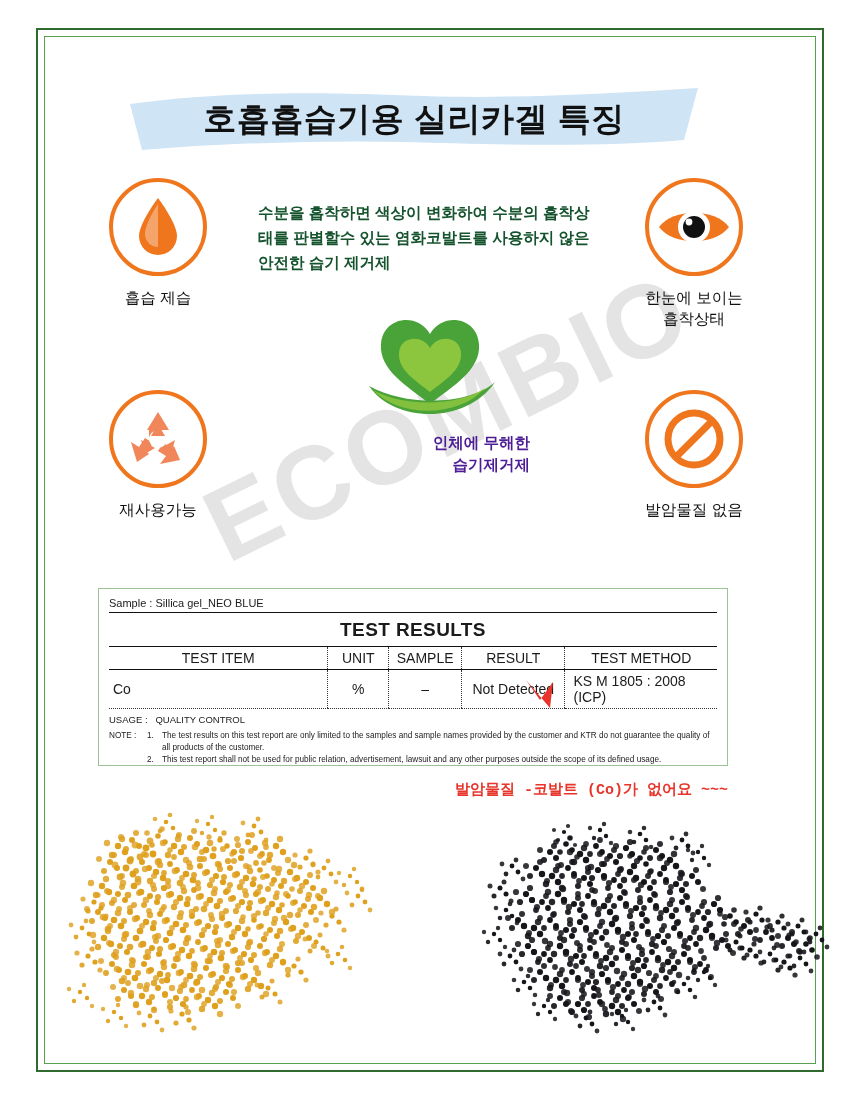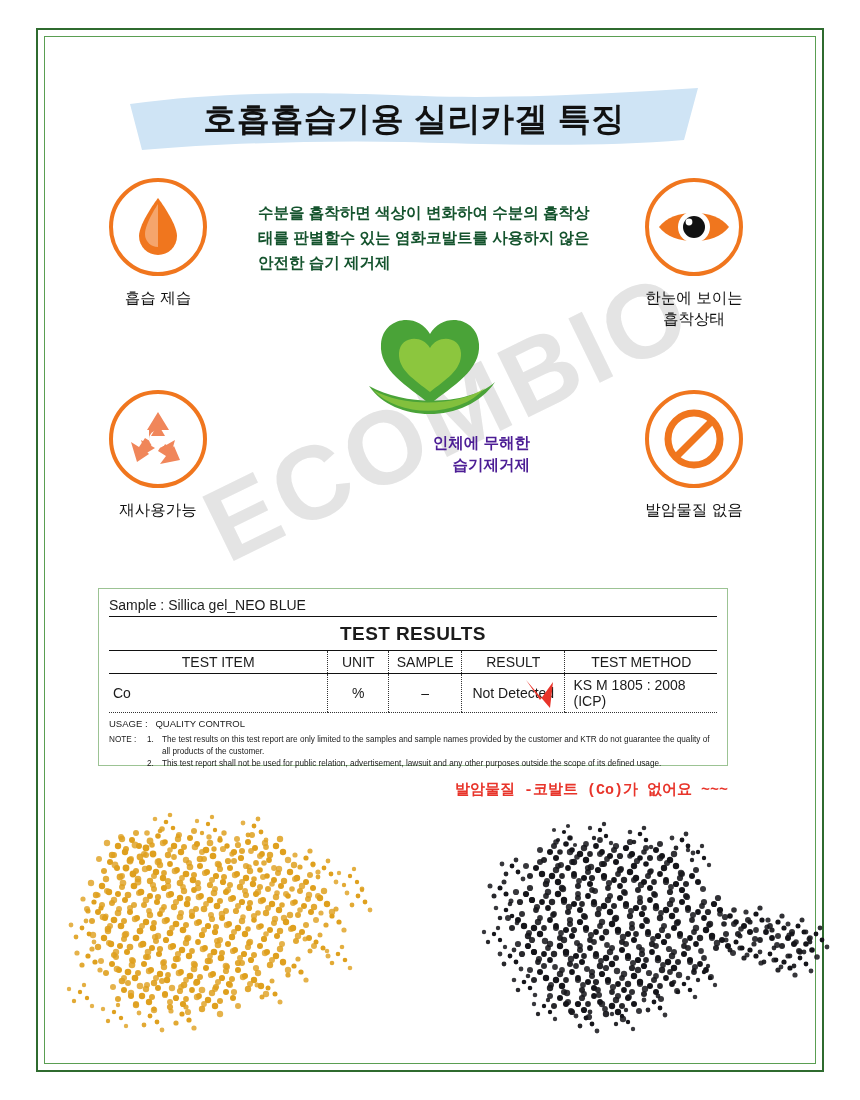--- a/index.html
+++ b/index.html
@@ -134,21 +134,21 @@
     left: 98px; top: 588px;
     width: 630px; height: 178px;
     border: 1px solid #9cc394;
     background: #ffffff;
     box-sizing: border-box;
     padding: 8px 10px 6px 10px;
     font-size: 9px;
     color: #1b1b1b;
   }
   #sample-line {
-    font-size: 14px;
+    font-size: 11px;
     padding-bottom: 3px;
     border-bottom: 1.6px solid #111;
   }
   #report-title {
     text-align: center;
     font-weight: bold;
     font-size: 19px;
     margin: 6px 0 5px 0;
     letter-spacing: 0.4px;
   }

